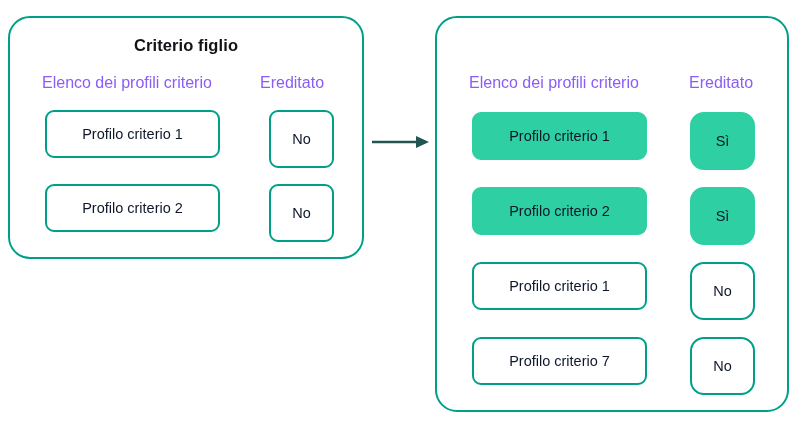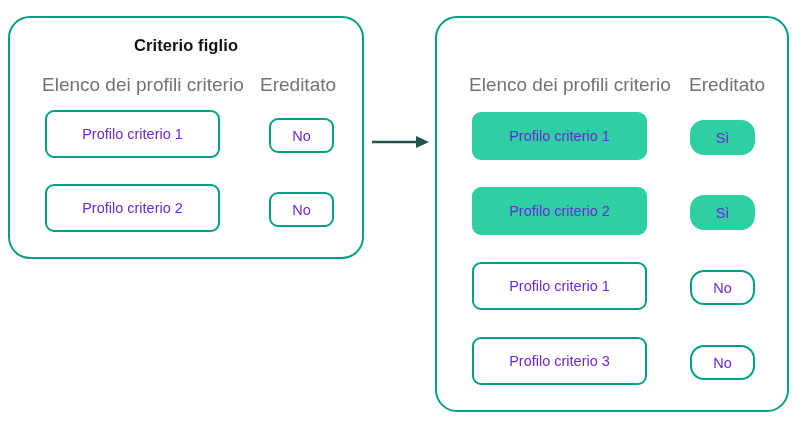--- a/index.html
+++ b/index.html
@@ -60,22 +60,22 @@
     position: absolute;
     left: 0;
     right: 0;
     height: 20px;
   }
   .panel-parent .col-headers { top: 56px; }
   .panel-child  .col-headers { top: 56px; }
 
   .col-head {
     position: absolute;
-    font-size: 19px;
-    color: #737373;
+    font-size: 16px;
+    color: #8b5cf6;
     white-space: nowrap;
     font-weight: normal;
   }
 
   
   .panel-parent .col-head-profiles { left: 32px; }
   .panel-parent .col-head-inherited { left: 250px; }
   
   .panel-child .col-head-profiles { left: 32px; }
   .panel-child .col-head-inherited { left: 252px; }
@@ -97,42 +97,42 @@
   .panel-child .row-3 { top: 319px; }
 
   .chip {
     position: absolute;
     box-sizing: border-box;
     border-radius: 9px;
     display: flex;
     align-items: center;
     justify-content: center;
     font-size: 14.5px;
-    color: #6d28d9;
+    color: #0f172a;
     white-space: nowrap;
   }
   .chip.outline {
     border: 2px solid #00A088;
     background: #ffffff;
   }
   .chip.filled {
     border: 2px solid #2ECFA2;
     background: #2ECFA2;
   }
 
   .chip-profile {
     left: 0;
     top: 0;
     width: 175px;
     height: 48px;
   }
   .chip-inherited {
-    top: 8px;
+    top: 0;
     width: 65px;
-    height: 35px;
+    height: 58px;
   }
   .panel-parent .chip-inherited { left: 224px; }
   .panel-child  .chip-inherited { left: 218px; border-radius: 14px; }
 
   
   .arrow {
     position: absolute;
     left: 372px;
     top: 132px;
     width: 58px;
@@ -189,19 +189,19 @@
       <div class="chip chip-profile filled">Profilo criterio 2</div>
       <div class="chip chip-inherited filled">Sì</div>
     </div>
 
     <div class="row row-2">
       <div class="chip chip-profile outline">Profilo criterio 1</div>
       <div class="chip chip-inherited outline">No</div>
     </div>
 
     <div class="row row-3">
-      <div class="chip chip-profile outline">Profilo criterio 3</div>
+      <div class="chip chip-profile outline">Profilo criterio 7</div>
       <div class="chip chip-inherited outline">No</div>
     </div>
 
   </div>
 
 </div>
 
 </body></html>

